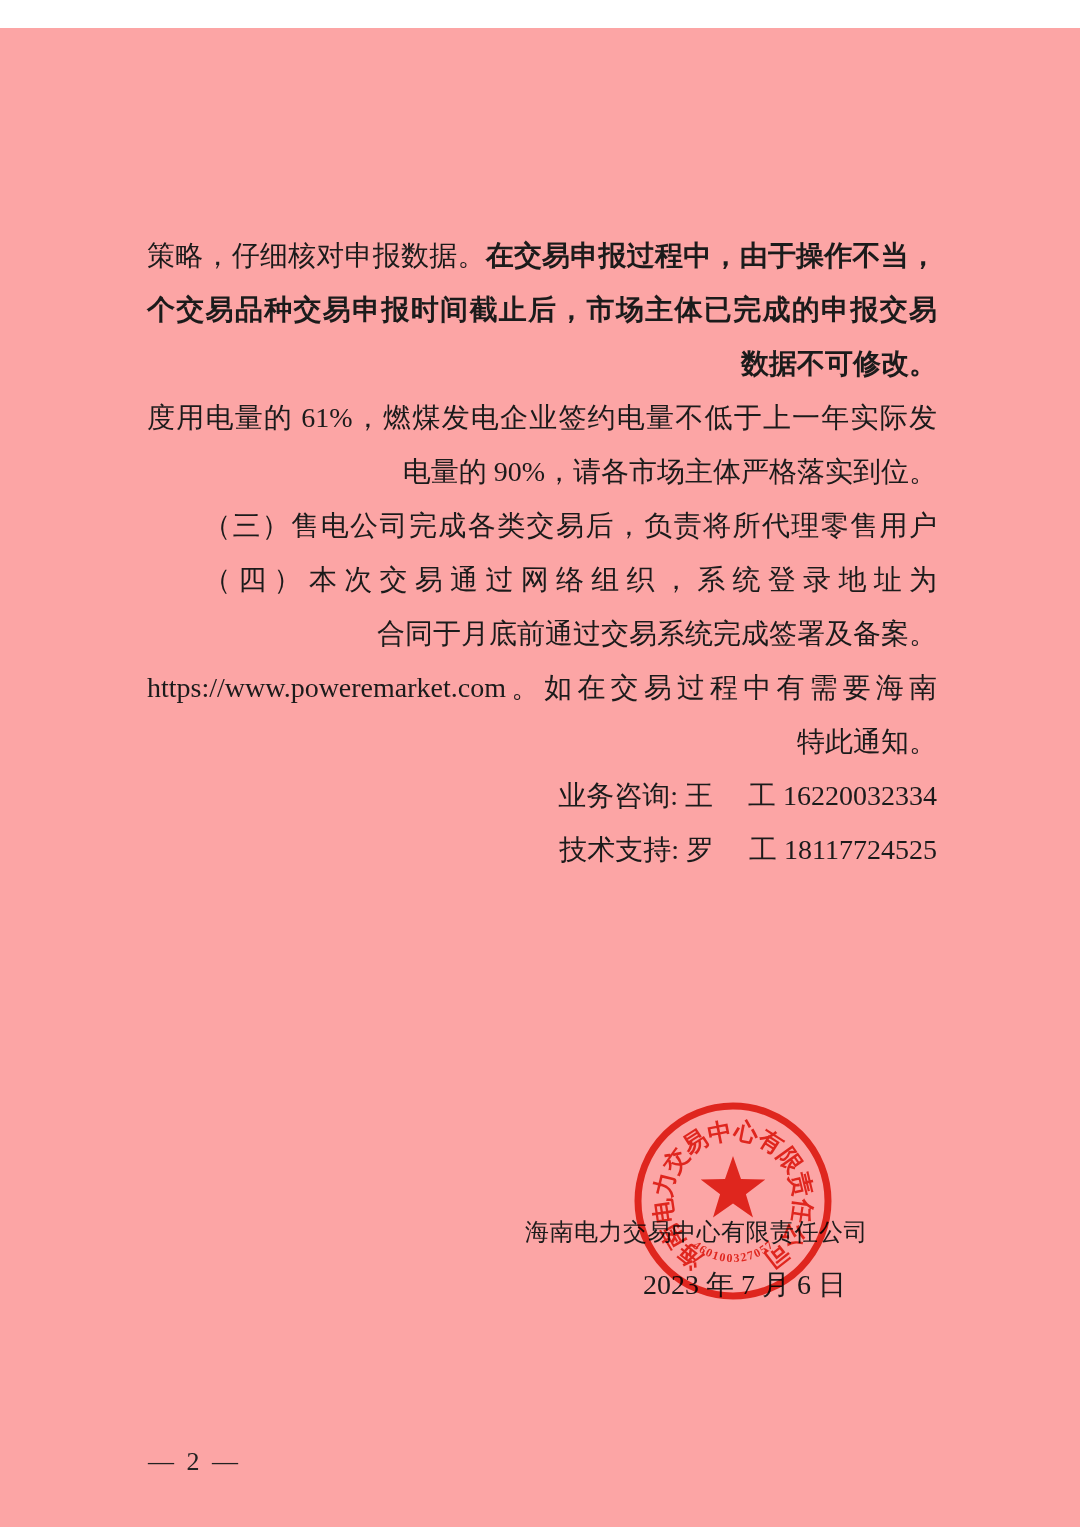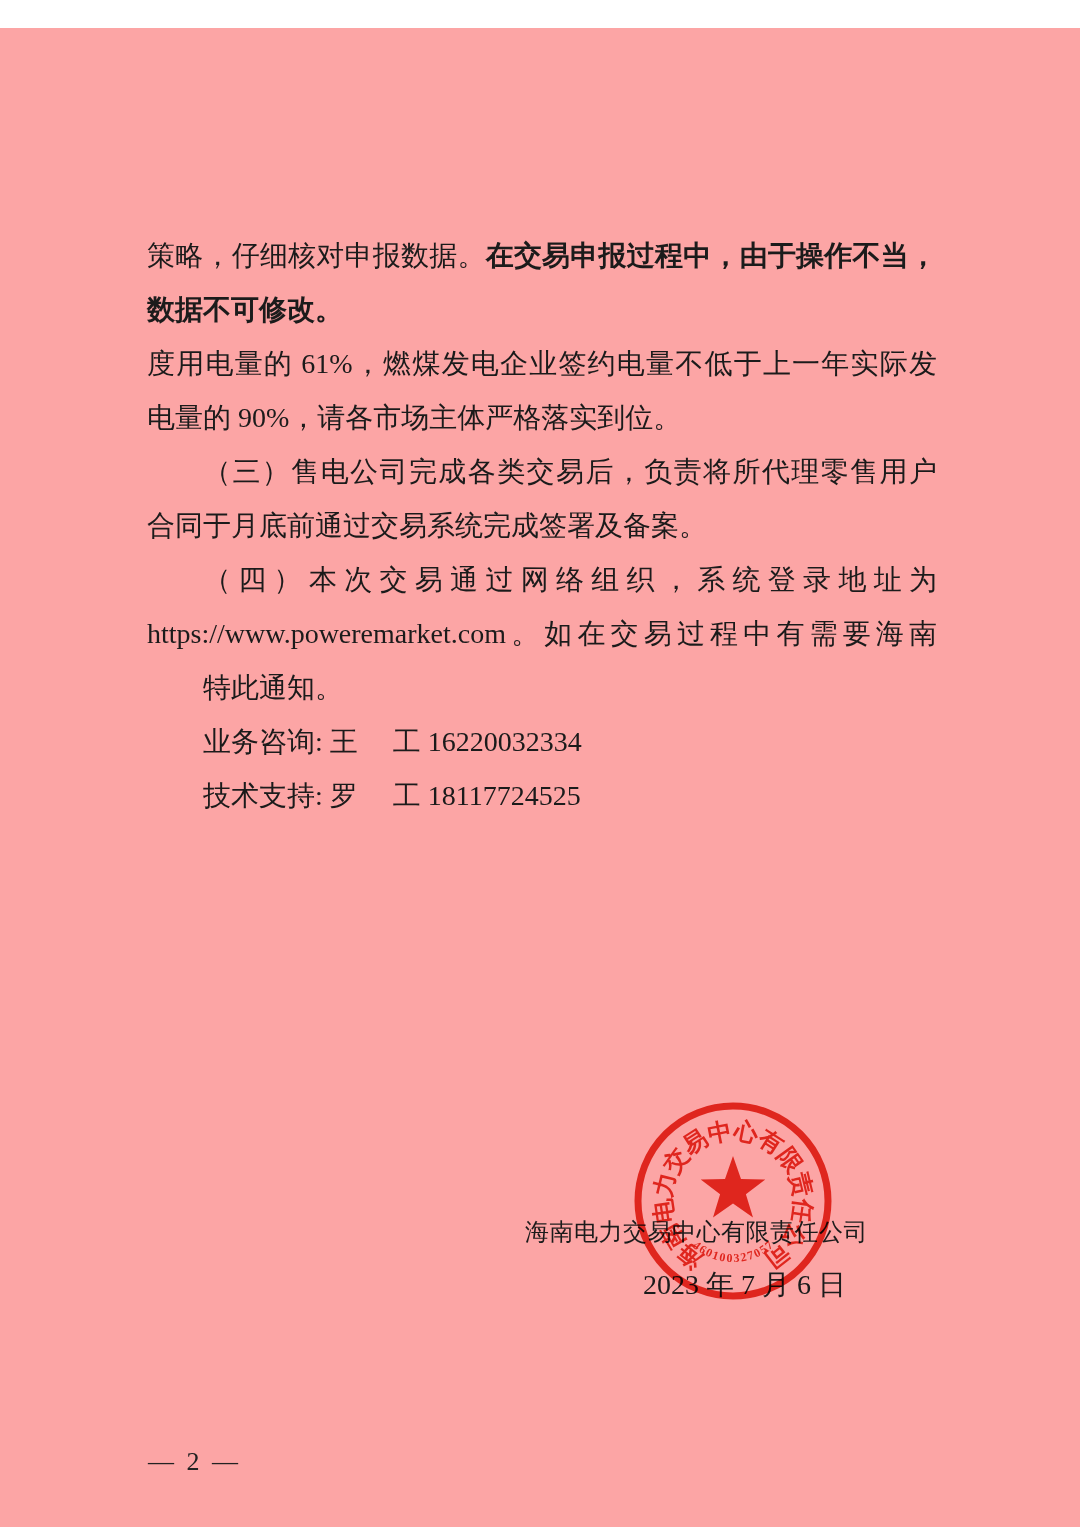--- a/index.html
+++ b/index.html
@@ -2,45 +2,46 @@
 <html><head>
 <meta charset="utf-8">
 <style>
   html,body{margin:0;padding:0;background:#ffffff;}
   .page{
     position:relative;width:1080px;height:1527px;background:#fca5a5;overflow:hidden;
     font-family:"Liberation Serif","DejaVu Serif",serif;color:#1b1b1b;margin-top:28px;
   }
   .doc{position:absolute;left:147px;top:201px;width:790px;font-size:28px;}
   .ln{height:54px;line-height:54px;text-align:justify;text-align-last:justify;white-space:nowrap;}
-  .ln.last{text-align:left;text-align-last:auto;}
+  .ln.last{text-align:right;text-align-last:auto;}
   .ln.ind{text-indent:56px;}
   .b{font-weight:700;}
   .company{position:absolute;left:525px;top:1177px;width:420px;height:54px;line-height:54px;
     font-size:24px;letter-spacing:0.5px;white-space:nowrap;}
   .sigdate{position:absolute;left:643px;top:1230px;height:54px;line-height:54px;
     font-size:28px;white-space:nowrap;}
   .pagenum{position:absolute;left:148px;top:1408px;height:52px;line-height:52px;
     font-size:26px;letter-spacing:3px;color:#222;}
   .seal{position:absolute;left:613px;top:1042px;width:240px;height:240px;
     mix-blend-mode:multiply;opacity:0.93;pointer-events:none;}
 </style>
 </head>
 <body>
 
 <div class="page">
 
   <div class="doc">
     <div class="ln"><span>策略，仔细核对申报数据。</span><span class="b">在交易申报过程中，由于操作不当，</span></div>
+    <div class="ln"><span class="b">个交易品种交易申报时间截止后，市场主体已完成的申报交易</span></div>
     <div class="ln last"><span class="b">数据不可修改。</span></div>
     <div class="ln"><span>度用电量的 61%，燃煤发电企业签约电量不低于上一年实际发</span></div>
     <div class="ln last"><span>电量的 90%，请各市场主体严格落实到位。</span></div>
     <div class="ln ind"><span>（三）售电公司完成各类交易后，负责将所代理零售用户</span></div>
+    <div class="ln ind"><span>（四）本次交易通过网络组织，系统登录地址为</span></div>
     <div class="ln last"><span>合同于月底前通过交易系统完成签署及备案。</span></div>
-    <div class="ln ind"><span>（四）本次交易通过网络组织，系统登录地址为</span></div>
     <div class="ln"><span>https://www.poweremarket.com。如在交易过程中有需要海南</span></div>
     <div class="ln last ind"><span>特此通知。</span></div>
     <div class="ln last ind"><span>业务咨询: 王　 工 16220032334</span></div>
     <div class="ln last ind"><span>技术支持: 罗　 工 18117724525</span></div>
   </div>
 
   <div class="company">海南电力交易中心有限责任公司</div>
   <div class="sigdate">2023 年 7 月 6 日</div>
 
   <svg class="seal" id="seal-svg" viewBox="0 0 240 240" xmlns="http://www.w3.org/2000/svg">

